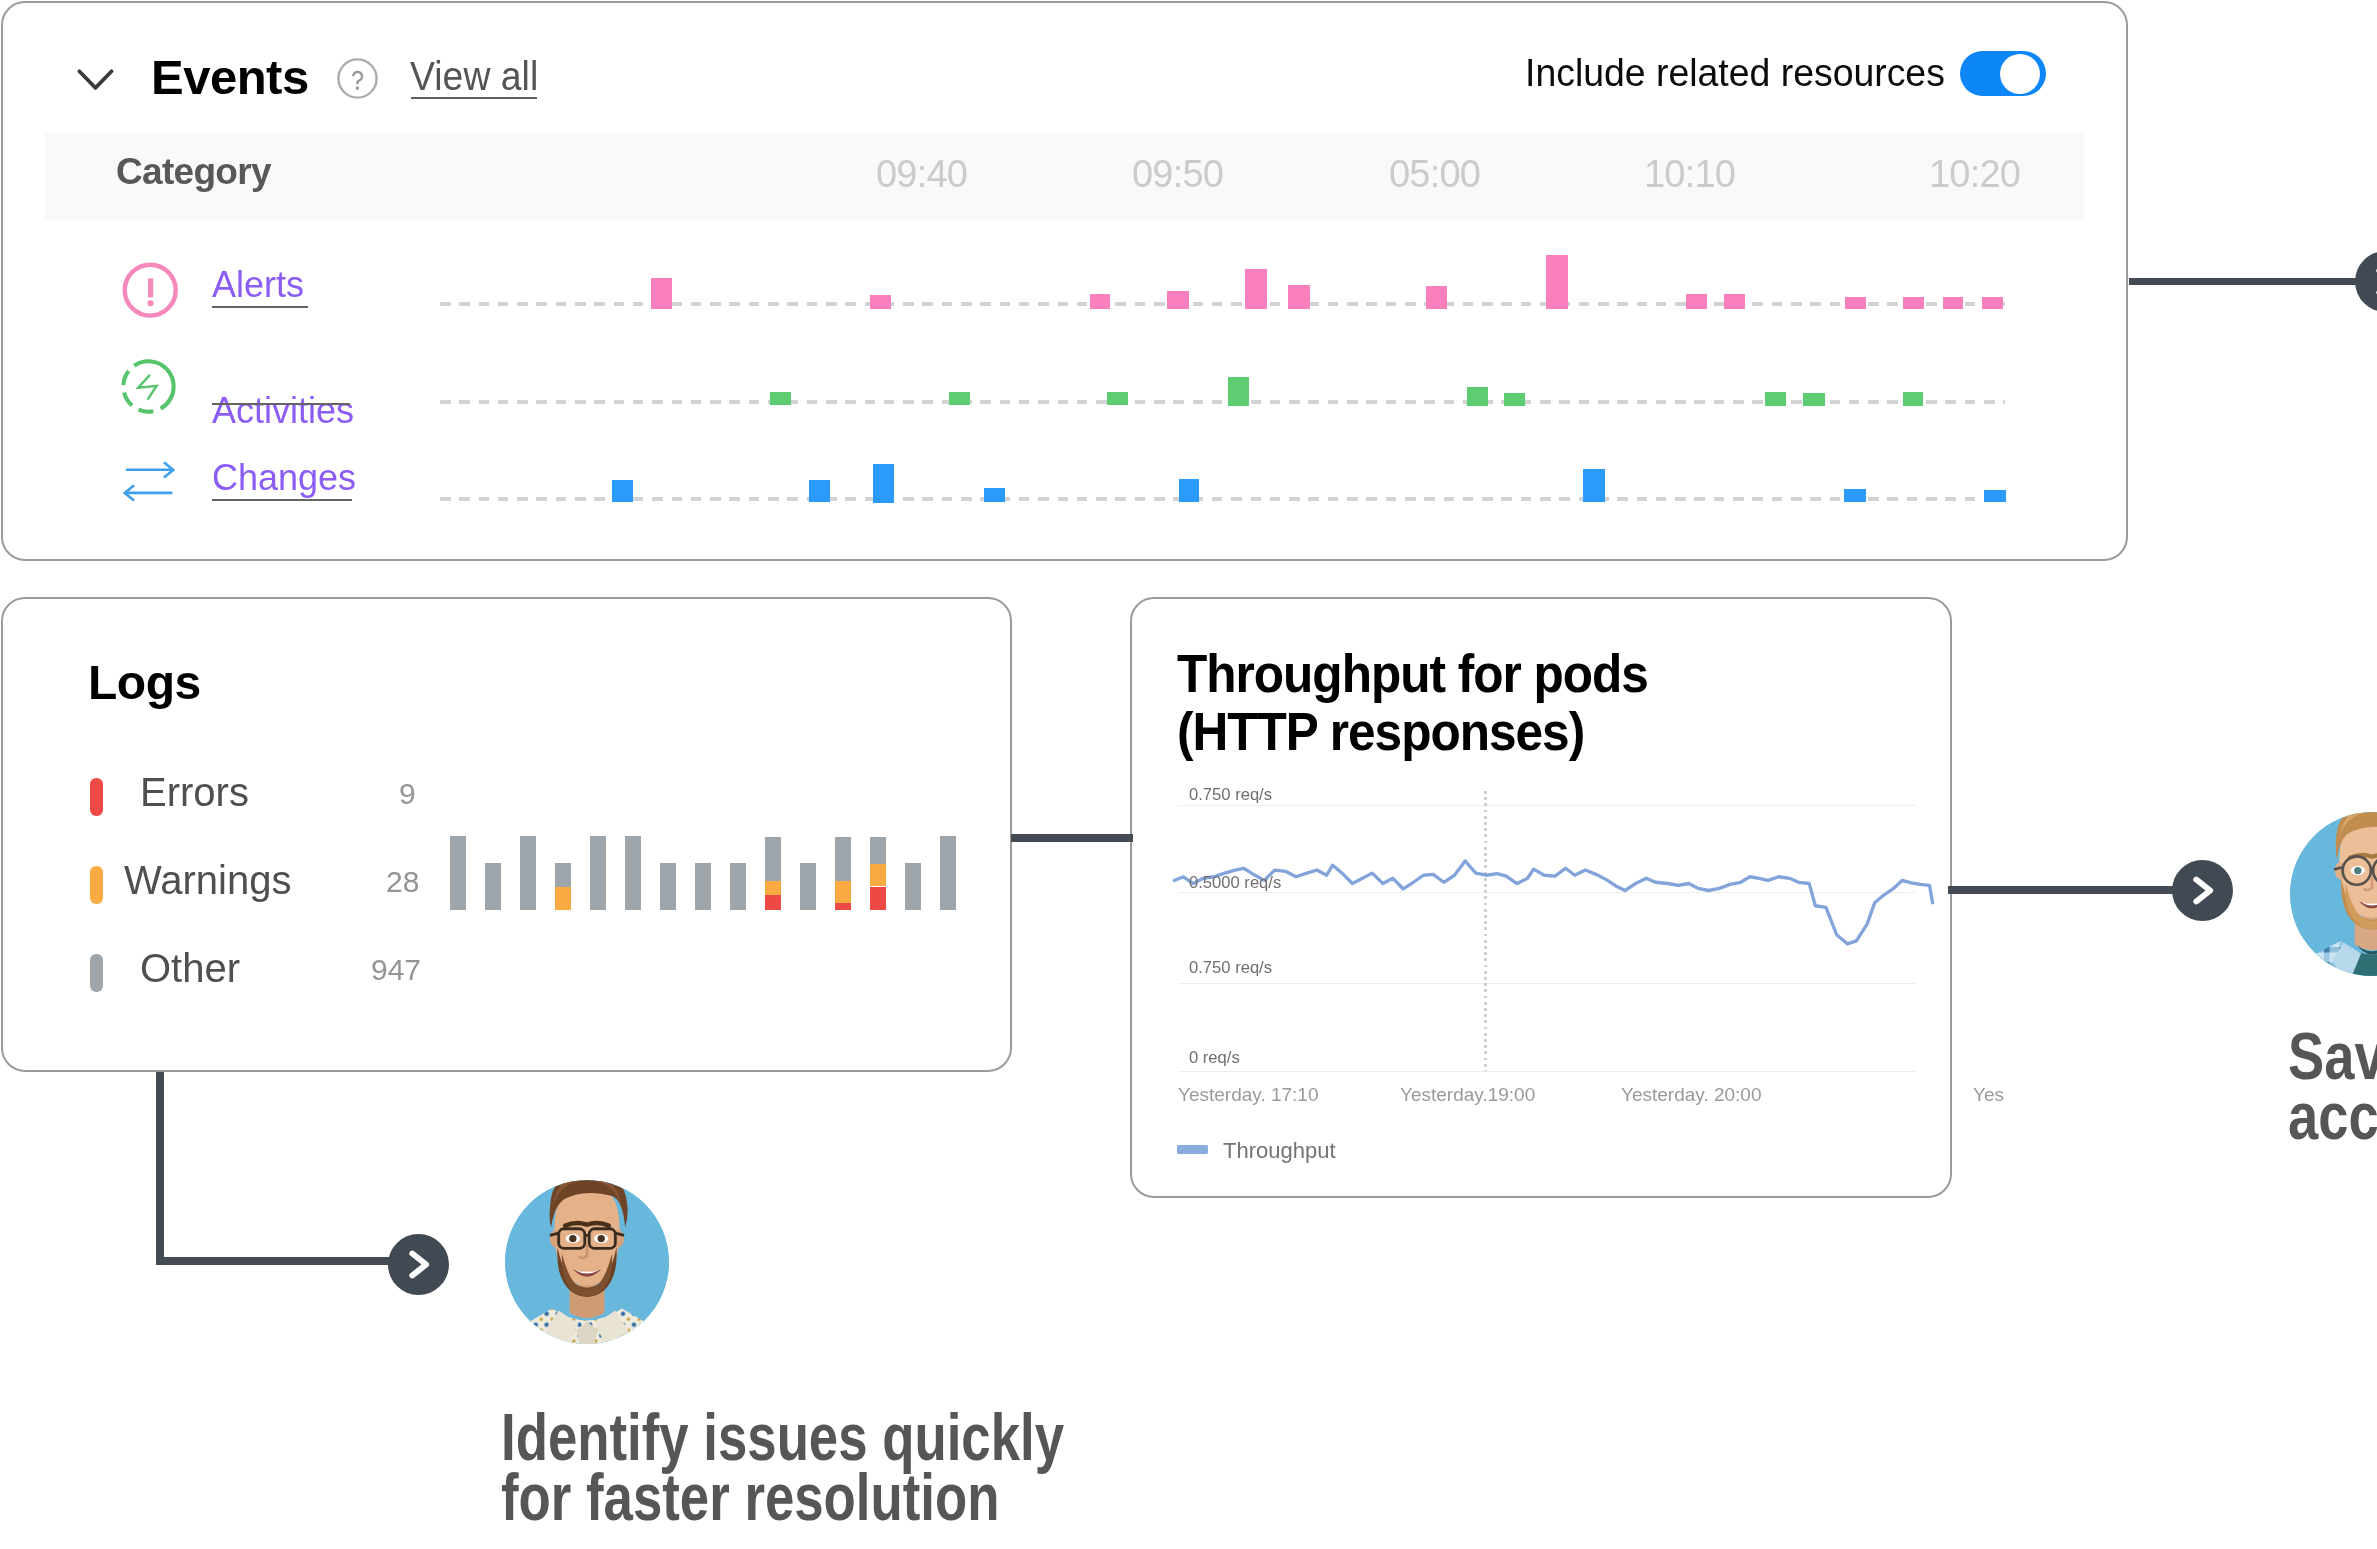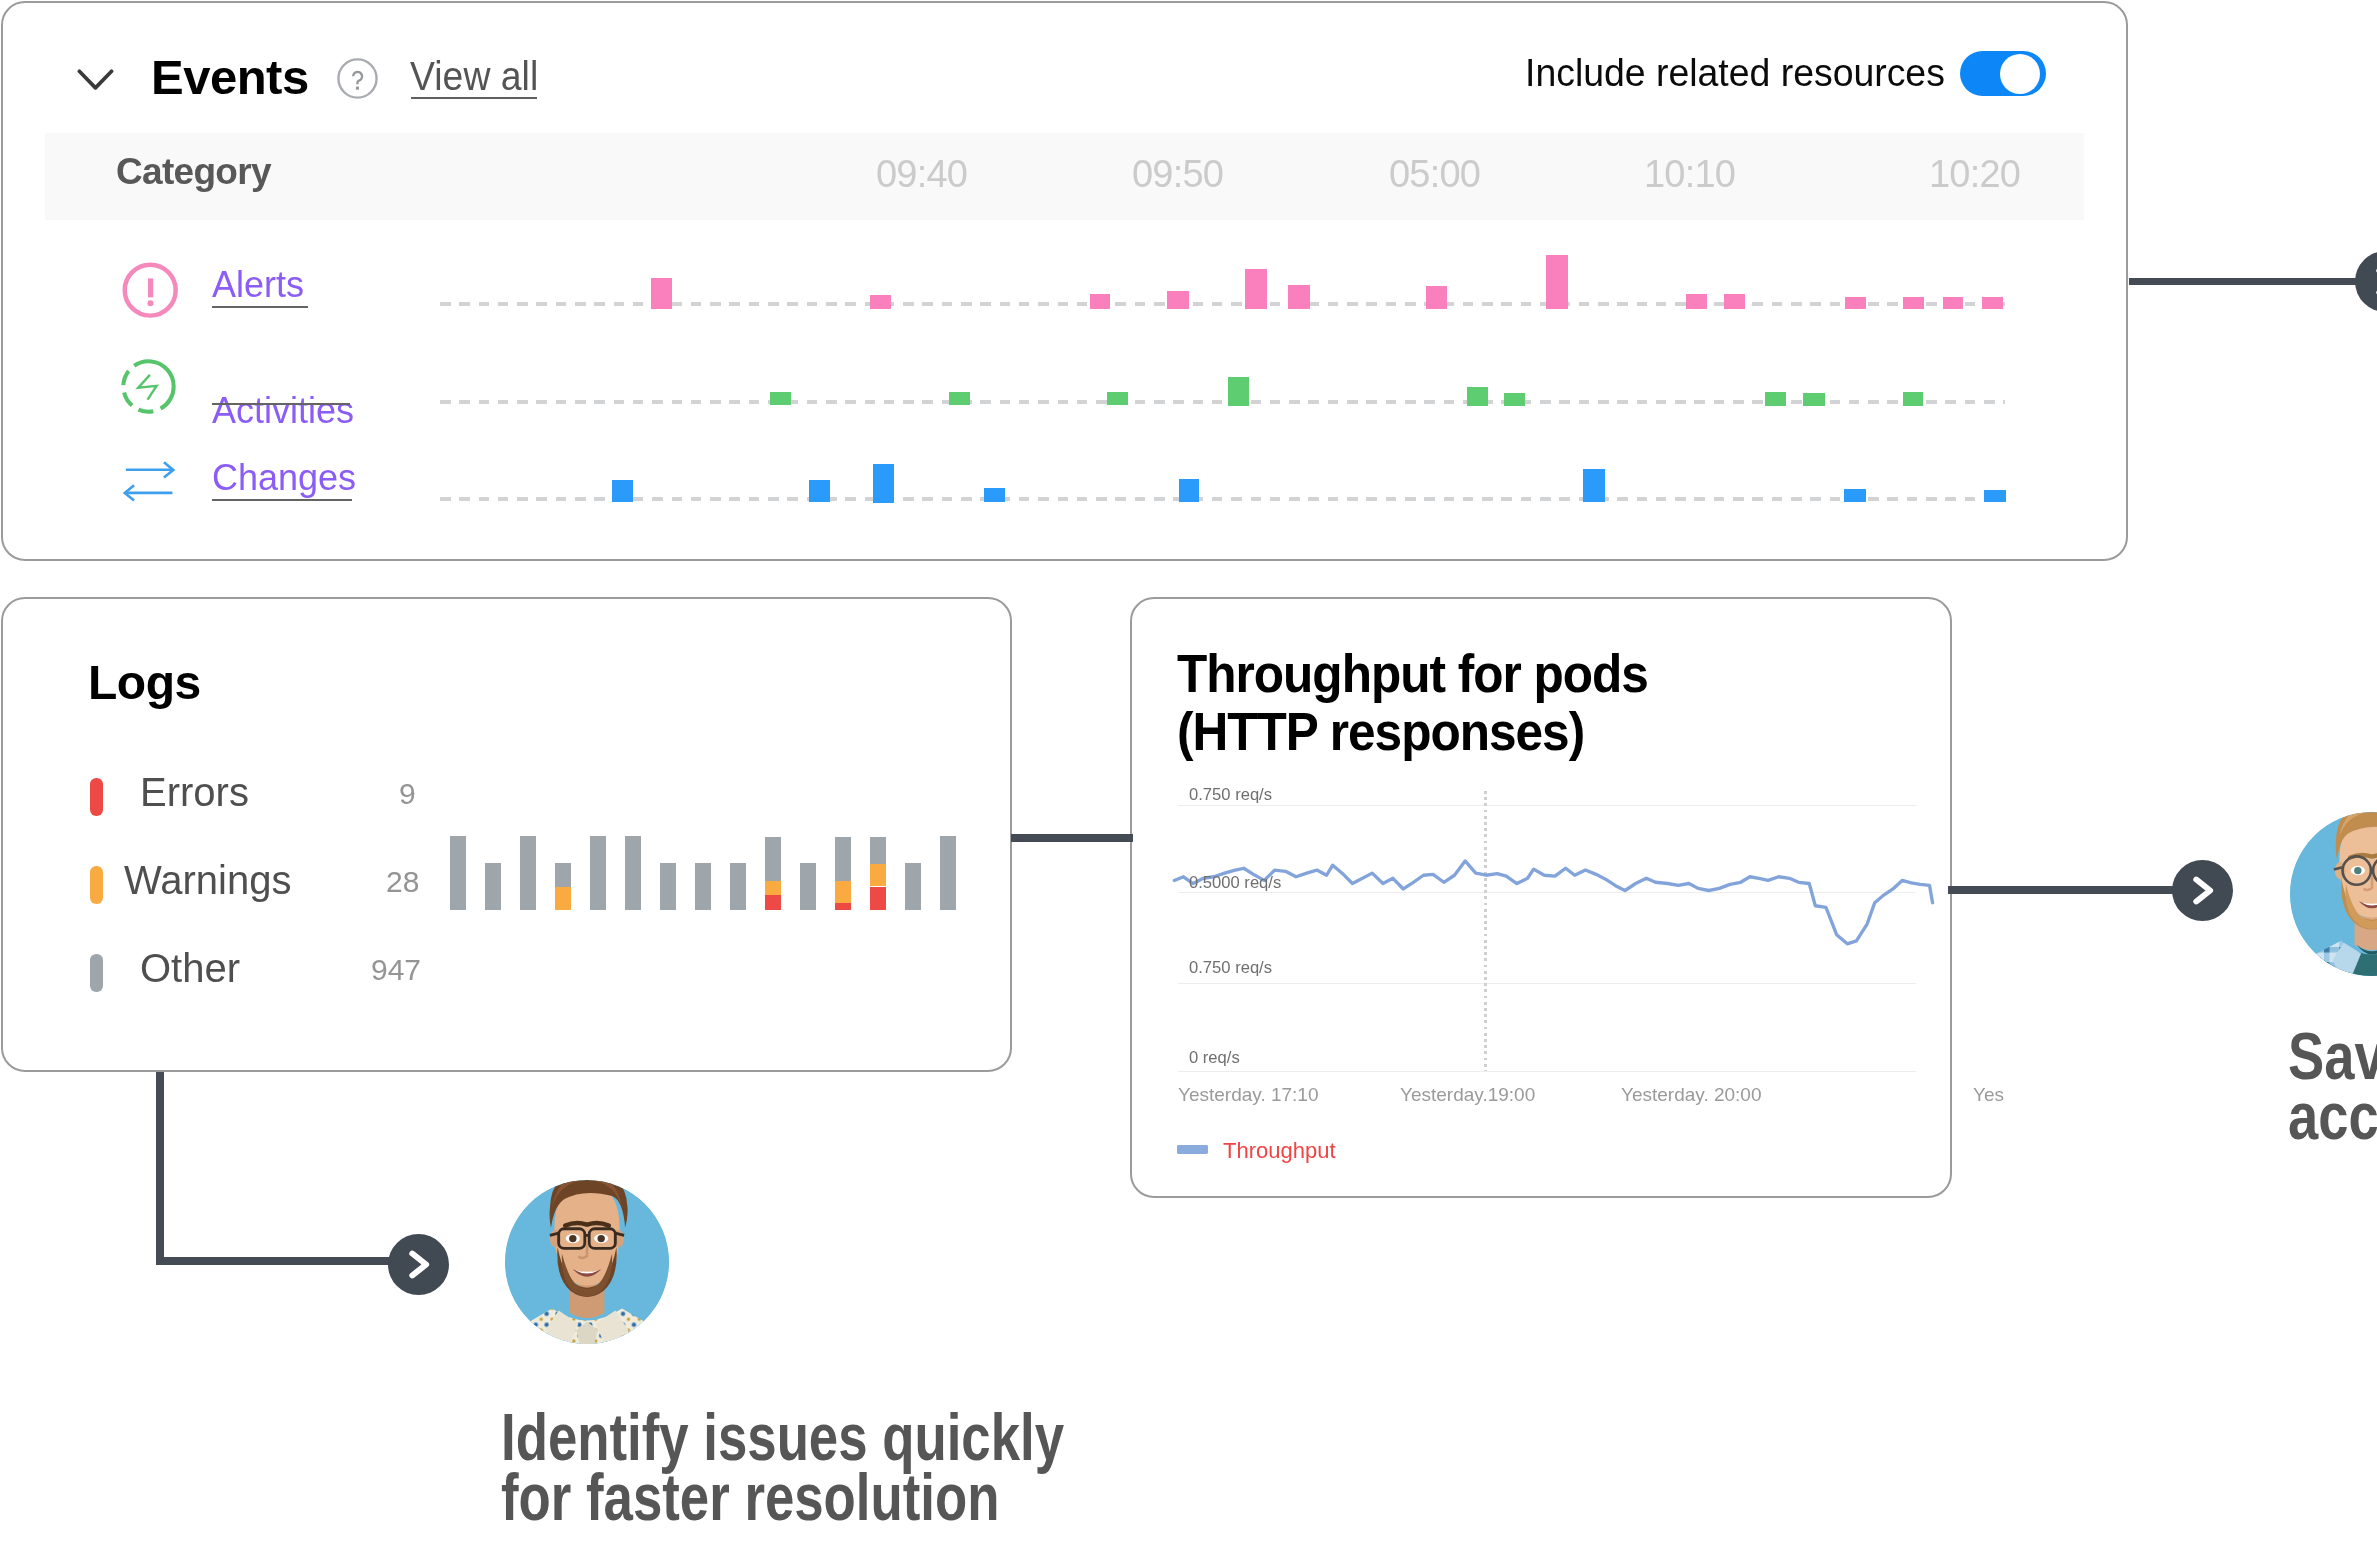--- a/index.html
+++ b/index.html
@@ -47,21 +47,21 @@
 
   
   #thr-card { left:1130px; top:597px; width:822px; height:601px; }
   .thr-title { position:absolute; left:1177px; top:644px; font-size:54px; font-weight:bold;
                color:#000; line-height:1.075; letter-spacing:-1.1px;
                transform-origin:0 0; transform:scaleX(0.918); }
   .thr-ylab { position:absolute; font-size:16.6px; color:#6f6f6f; line-height:1; z-index:5; }
   .thr-xlab { position:absolute; font-size:19px; color:#9a9a9a; line-height:1; white-space:nowrap; }
   .thr-grid { position:absolute; height:1.4px; background:#ededed; }
   .thr-legend-swatch { position:absolute; width:31px; height:8.6px; background:#8aacdd; border-radius:1.4px;}
-  .thr-legend-label { position:absolute; font-size:22px; color:#ef4444; line-height:1; }
+  .thr-legend-label { position:absolute; font-size:22px; color:#737373; line-height:1; }
 
   
   .vdots { position:absolute; width:3.3px;
       background-image: repeating-linear-gradient(to bottom, #cfcfcf 0 2.9px, transparent 2.9px 6.2px); }
   .conn { position:absolute; background:#444b54; }
   .dot { position:absolute; width:61px; height:61px; border-radius:50%; background:#414953; }
   .dot svg { position:absolute; left:0; top:0; }
 
   
   .avatar { position:absolute; border-radius:50%; overflow:hidden; background:#6cbbdf; }

